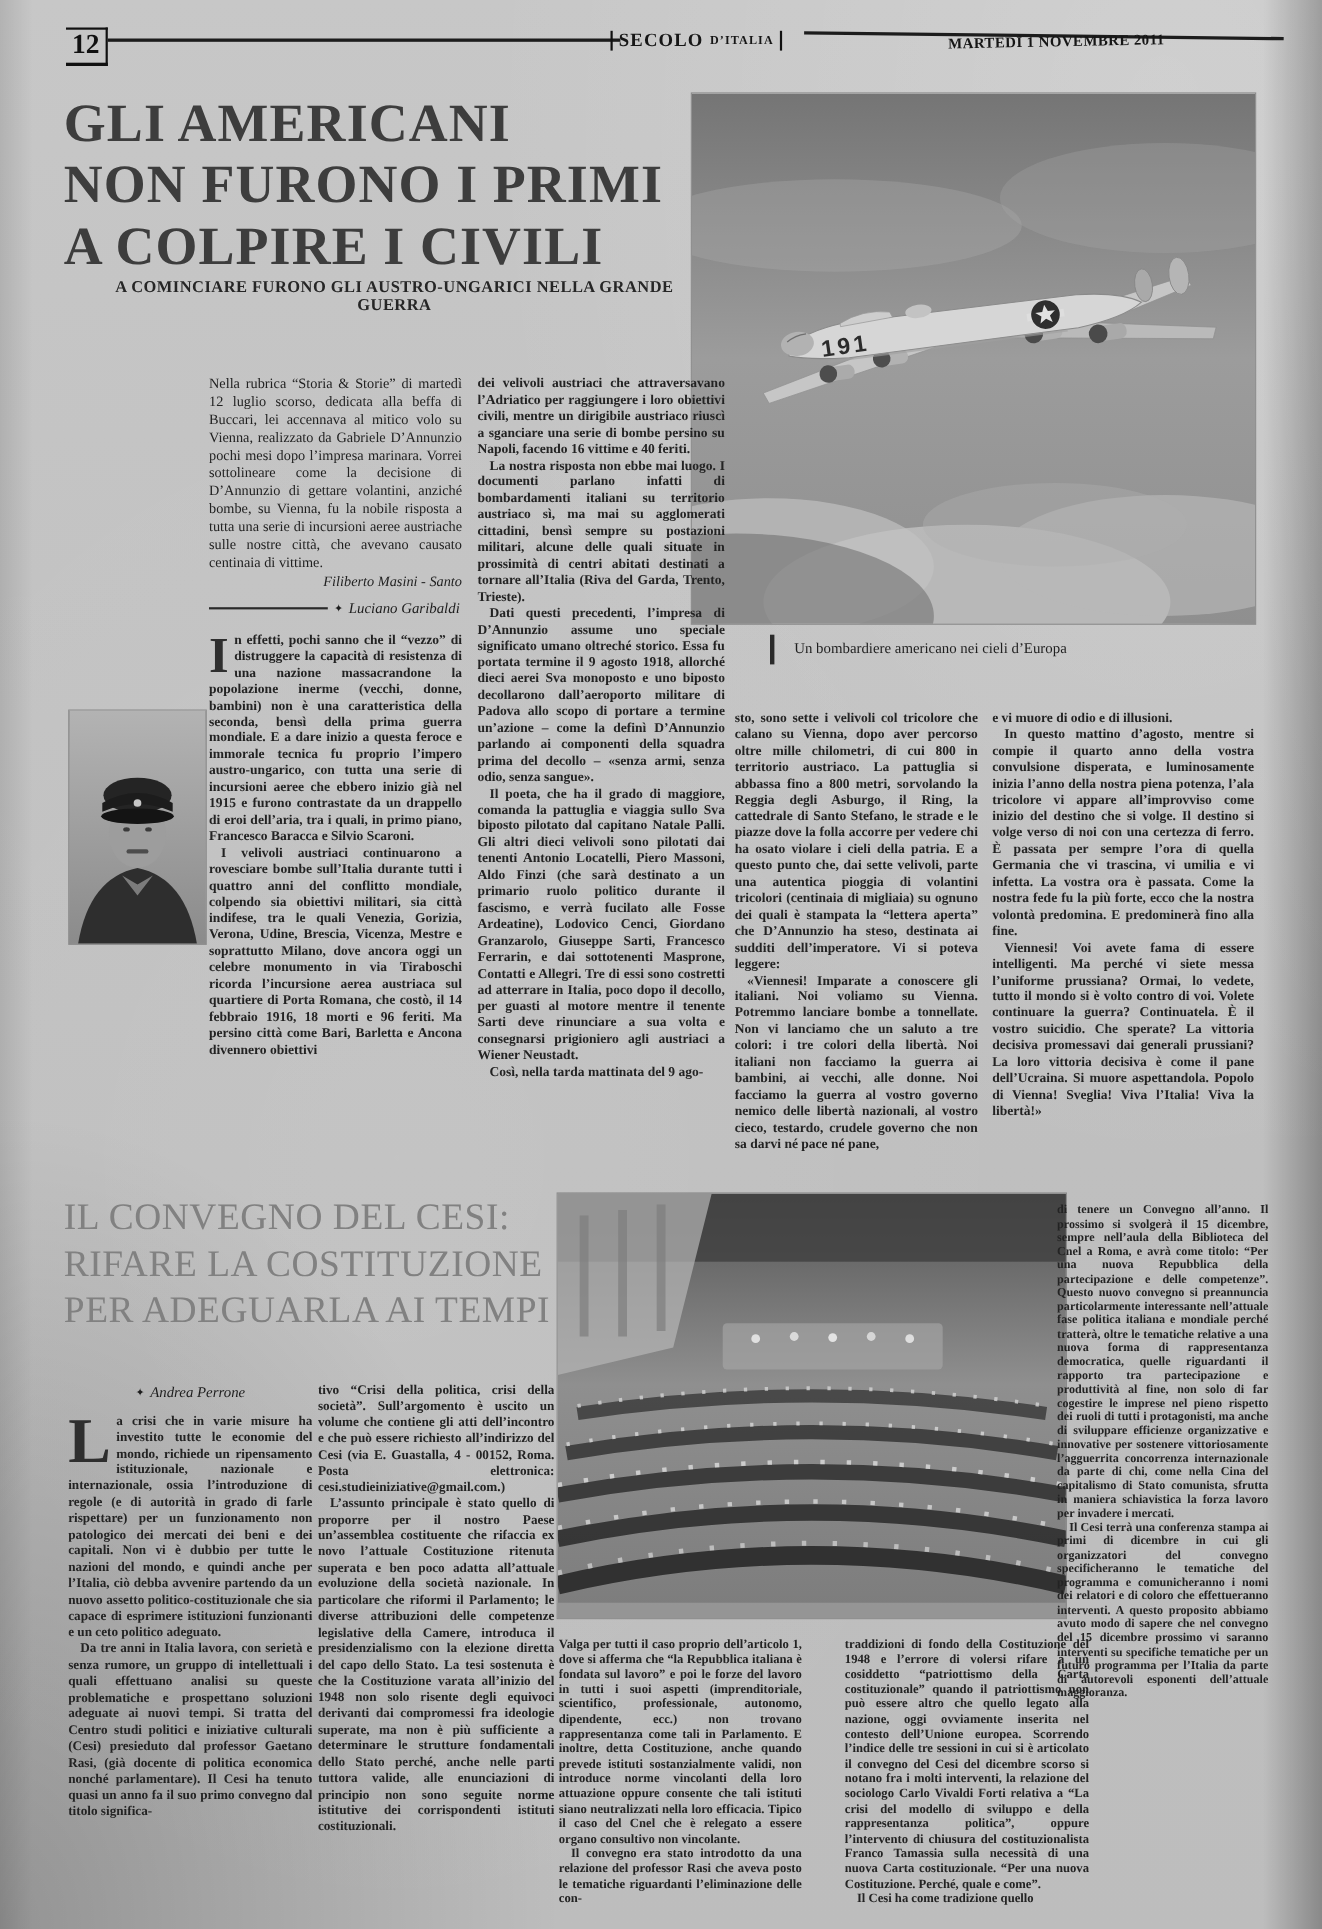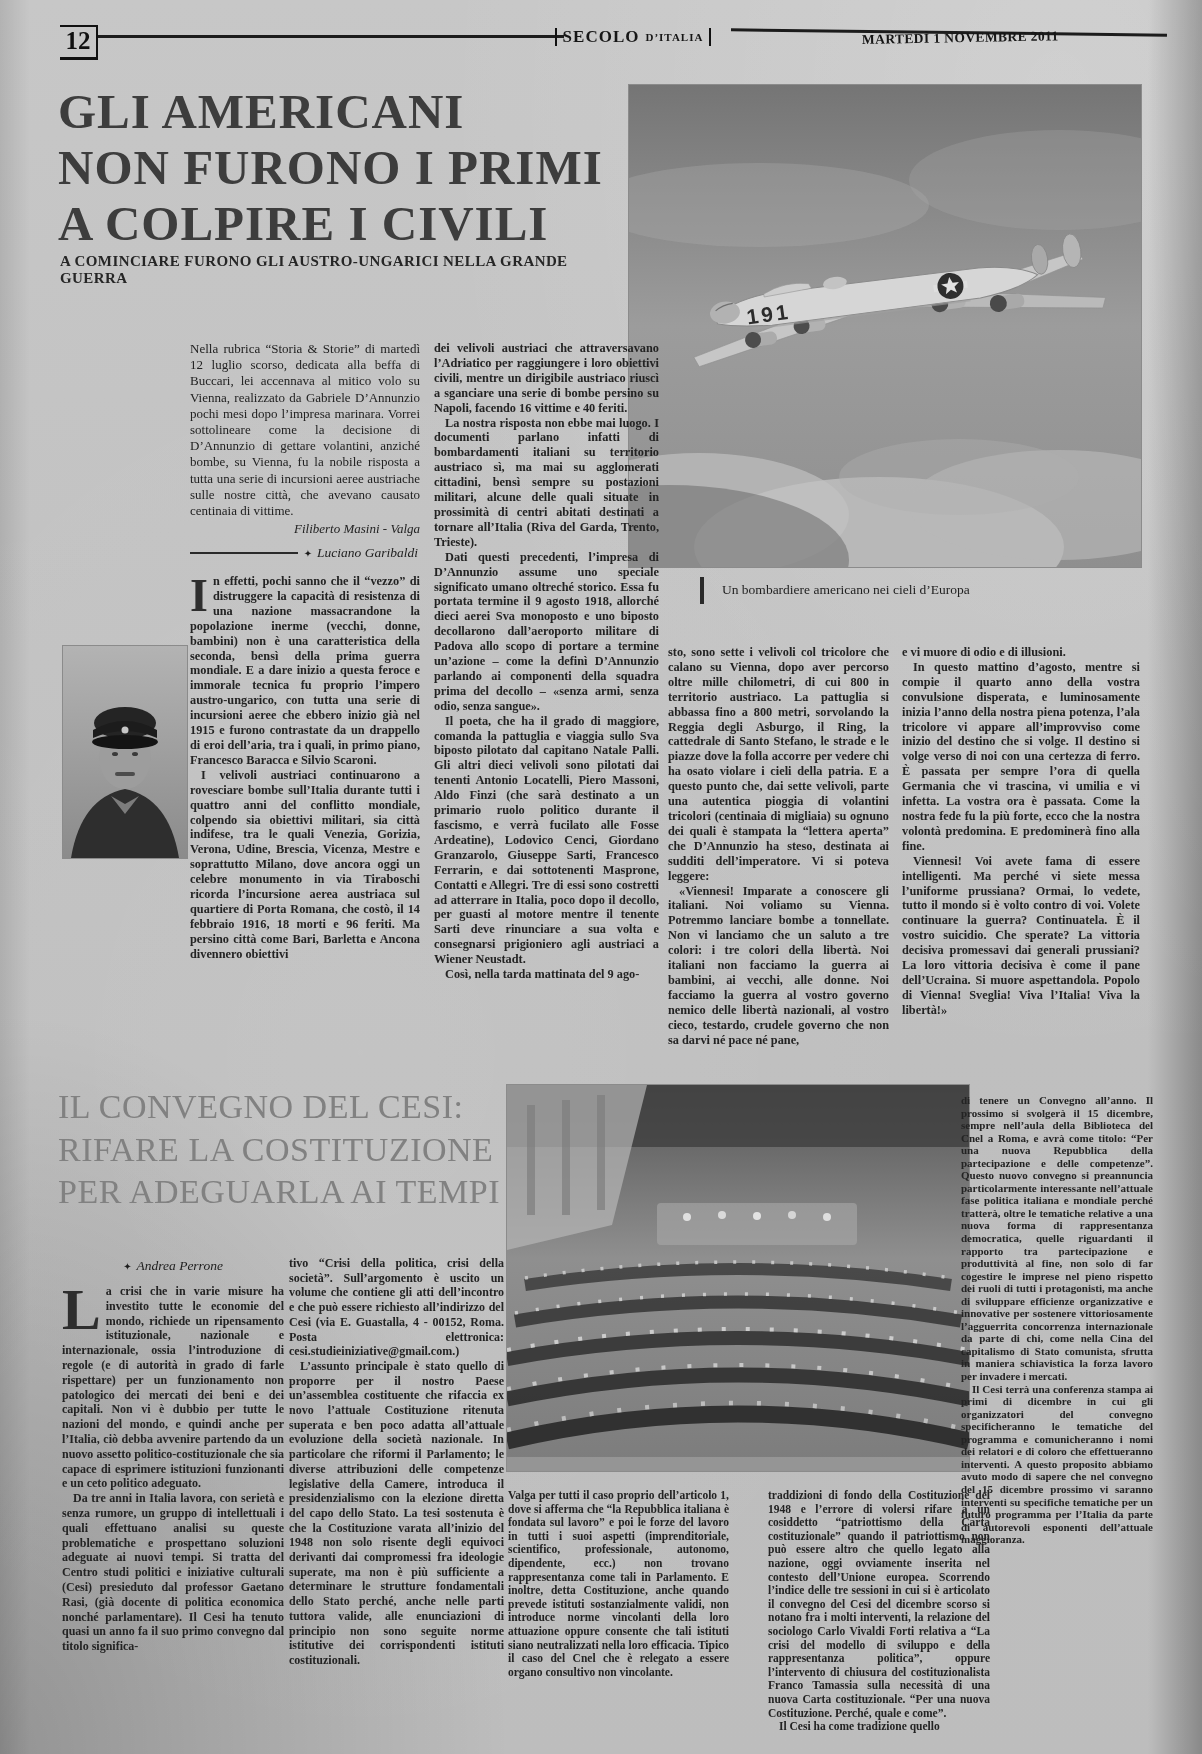--- a/index.html
+++ b/index.html
@@ -58,21 +58,21 @@
     <span class="vbar"></span>
     <span class="mast-primary">SECOLO</span>
     <span class="mast-secondary">D’ITALIA</span>
     <span class="vbar"></span>
   </div>
   <div class="abs dateline" style="left:862px;top:30px;width:210px;">MARTEDÌ 1 NOVEMBRE 2011</div>
 
   <div class="abs h1" style="left:58px;top:84px;width:580px;">GLI AMERICANI
 NON FURONO I PRIMI
 A COLPIRE I CIVILI</div>
-  <div class="abs subhead" style="left:60px;top:253px;width:575px;">A COMINCIARE FURONO GLI AUSTRO-UNGARICI NELLA GRANDE GUERRA</div>
+  <div class="abs subhead" style="left:71px;top:253px;width:575px;text-align:center;">A COMINCIARE FURONO GLI AUSTRO-UNGARICI NELLA GRANDE GUERRA</div>
 
   <div class="abs photo" style="left:628px;top:84px;width:512px;height:482px;">
     <svg viewBox="0 0 512 482" width="512" height="482">
       <defs>
         <linearGradient id="sky" x1="0" y1="0" x2="0" y2="1">
           <stop offset="0" stop-color="#757575"></stop>
             <stop offset=".5" stop-color="#9c9c9c"></stop>
             <stop offset="1" stop-color="#8f8f8f"></stop>
         </linearGradient>
       </defs>
@@ -134,21 +134,21 @@
       <rect x="52" y="126" width="20" height="4" rx="2" fill="#4c4c4c"></rect>
       <ellipse cx="62" cy="77" rx="31" ry="16" fill="#242424"></ellipse>
       <path d="M30 92 Q62 78 94 92 L94 84 Q62 66 30 84 Z" fill="#1c1c1c"></path>
       <ellipse cx="62" cy="96" rx="33" ry="7" fill="#141414"></ellipse>
       <circle cx="62" cy="84" r="3.5" fill="#c6c6c6"></circle>
     </svg>
   </div>
 
   <div class="abs" style="left:190px;top:341px;width:230px;">
     <div class="letter">Nella rubrica “Storia &amp; Storie” di martedì 12 luglio scorso, dedicata alla beffa di Buccari, lei accennava al mitico volo su Vienna, realizzato da Gabriele D’Annunzio pochi mesi dopo l’impresa marinara. Vorrei sottolineare come la decisione di D’Annunzio di gettare volantini, anziché bombe, su Vienna, fu la nobile risposta a tutta una serie di incursioni aeree austriache sulle nostre città, che avevano causato centinaia di vittime.</div>
-    <div class="letter-sig">Filiberto Masini - Valga</div>
+    <div class="letter-sig">Filiberto Masini - Santo</div>
   </div>
   <div class="abs byline" style="left:190px;top:545px;width:228px;">
     <span class="brule"></span>
     <span class="bdiam">✦</span>
     <span>Luciano Garibaldi</span>
   </div>
 
   <div class="abs col" style="left:190px;top:574px;width:230px;height:398px;">
     <p><span class="dropcap">I</span><span>n effetti, pochi sanno che il “vezzo” di distruggere la capacità di resistenza di una nazione massacrandone la popolazione inerme (vecchi, donne, bambini) non è una caratteristica della seconda, bensì della prima guerra mondiale. E a dare inizio a questa feroce e immorale tecnica fu proprio l’impero austro-ungarico, con tutta una serie di incursioni aeree che ebbero inizio già nel 1915 e furono contrastate da un drappello di eroi dell’aria, tra i quali, in primo piano, Francesco Baracca e Silvio Scaroni.</span></p>
     <p class="ind">I velivoli austriaci continuarono a rovesciare bombe sull’Italia durante tutti i quattro anni del conflitto mondiale, colpendo sia obiettivi militari, sia città indifese, tra le quali Venezia, Gorizia, Verona, Udine, Brescia, Vicenza, Mestre e soprattutto Milano, dove ancora oggi un celebre monumento in via Tiraboschi ricorda l’incursione aerea austriaca sul quartiere di Porta Romana, che costò, il 14 febbraio 1916, 18 morti e 96 feriti. Ma persino città come Bari, Barletta e Ancona divennero obiettivi</p>
@@ -221,20 +221,21 @@
     <p class="ind">Da tre anni in Italia lavora, con serietà e senza rumore, un gruppo di intellettuali i quali effettuano analisi su queste problematiche e prospettano soluzioni adeguate ai nuovi tempi. Si tratta del Centro studi politici e iniziative culturali (Cesi) presieduto dal professor Gaetano Rasi, (già docente di politica economica nonché parlamentare). Il Cesi ha tenuto quasi un anno fa il suo primo convegno dal titolo significa-</p>
   </div>
 
   <div class="abs col" style="left:289px;top:1256px;width:215px;height:494px;font-size:12px;line-height:14.7px;">
     <p>tivo “Crisi della politica, crisi della società”. Sull’argomento è uscito un volume che contiene gli atti dell’incontro e che può essere richiesto all’indirizzo del Cesi (via E. Guastalla, 4 - 00152, Roma. Posta elettronica: cesi.studieiniziative@gmail.com.)</p>
     <p class="ind">L’assunto principale è stato quello di proporre per il nostro Paese un’assemblea costituente che rifaccia ex novo l’attuale Costituzione ritenuta superata e ben poco adatta all’attuale evoluzione della società nazionale. In particolare che riformi il Parlamento; le diverse attribuzioni delle competenze legislative della Camere, introduca il presidenzialismo con la elezione diretta del capo dello Stato. La tesi sostenuta è che la Costituzione varata all’inizio del 1948 non solo risente degli equivoci derivanti dai compromessi fra ideologie superate, ma non è più sufficiente a determinare le strutture fondamentali dello Stato perché, anche nelle parti tuttora valide, alle enunciazioni di principio non sono seguite norme istitutive dei corrispondenti istituti costituzionali.</p>
   </div>
 
   <div class="abs col small" style="left:508px;top:1489px;width:221px;height:262px;">
     <p>Valga per tutti il caso proprio dell’articolo 1, dove si afferma che “la Repubblica italiana è fondata sul lavoro” e poi le forze del lavoro in tutti i suoi aspetti (imprenditoriale, scientifico, professionale, autonomo, dipendente, ecc.) non trovano rappresentanza come tali in Parlamento. E inoltre, detta Costituzione, anche quando prevede istituti sostanzialmente validi, non introduce norme vincolanti della loro attuazione oppure consente che tali istituti siano neutralizzati nella loro efficacia. Tipico il caso del Cnel che è relegato a essere organo consultivo non vincolante.</p>
+    <p class="ind">Il convegno era stato introdotto da una relazione del professor Rasi che aveva posto le tematiche riguardanti l’eliminazione delle con-</p>
   </div>
 
   <div class="abs col small" style="left:768px;top:1489px;width:222px;height:262px;">
     <p>traddizioni di fondo della Costituzione del 1948 e l’errore di volersi rifare a un cosiddetto “patriottismo della Carta costituzionale” quando il patriottismo non può essere altro che quello legato alla nazione, oggi ovviamente inserita nel contesto dell’Unione europea. Scorrendo l’indice delle tre sessioni in cui si è articolato il convegno del Cesi del dicembre scorso si notano fra i molti interventi, la relazione del sociologo Carlo Vivaldi Forti relativa a “La crisi del modello di sviluppo e della rappresentanza politica”, oppure l’intervento di chiusura del costituzionalista Franco Tamassia sulla necessità di una nuova Carta costituzionale. “Per una nuova Costituzione. Perché, quale e come”.</p>
     <p class="ind">Il Cesi ha come tradizione quello</p>
   </div>
 
   <div class="abs col xsmall" style="left:961px;top:1094px;width:192px;height:652px;">
     <p>di tenere un Convegno all’anno. Il prossimo si svolgerà il 15 dicembre, sempre nell’aula della Biblioteca del Cnel a Roma, e avrà come titolo: “Per una nuova Repubblica della partecipazione e delle competenze”. Questo nuovo convegno si preannuncia particolarmente interessante nell’attuale fase politica italiana e mondiale perché tratterà, oltre le tematiche relative a una nuova forma di rappresentanza democratica, quelle riguardanti il rapporto tra partecipazione e produttività al fine, non solo di far cogestire le imprese nel pieno rispetto dei ruoli di tutti i protagonisti, ma anche di sviluppare efficienze organizzative e innovative per sostenere vittoriosamente l’agguerrita concorrenza internazionale da parte di chi, come nella Cina del capitalismo di Stato comunista, sfrutta in maniera schiavistica la forza lavoro per invadere i mercati.</p>
     <p class="ind">Il Cesi terrà una conferenza stampa ai primi di dicembre in cui gli organizzatori del convegno specificheranno le tematiche del programma e comunicheranno i nomi dei relatori e di coloro che effettueranno interventi. A questo proposito abbiamo avuto modo di sapere che nel convegno del 15 dicembre prossimo vi saranno interventi su specifiche tematiche per un futuro programma per l’Italia da parte di autorevoli esponenti dell’attuale maggioranza.</p>

